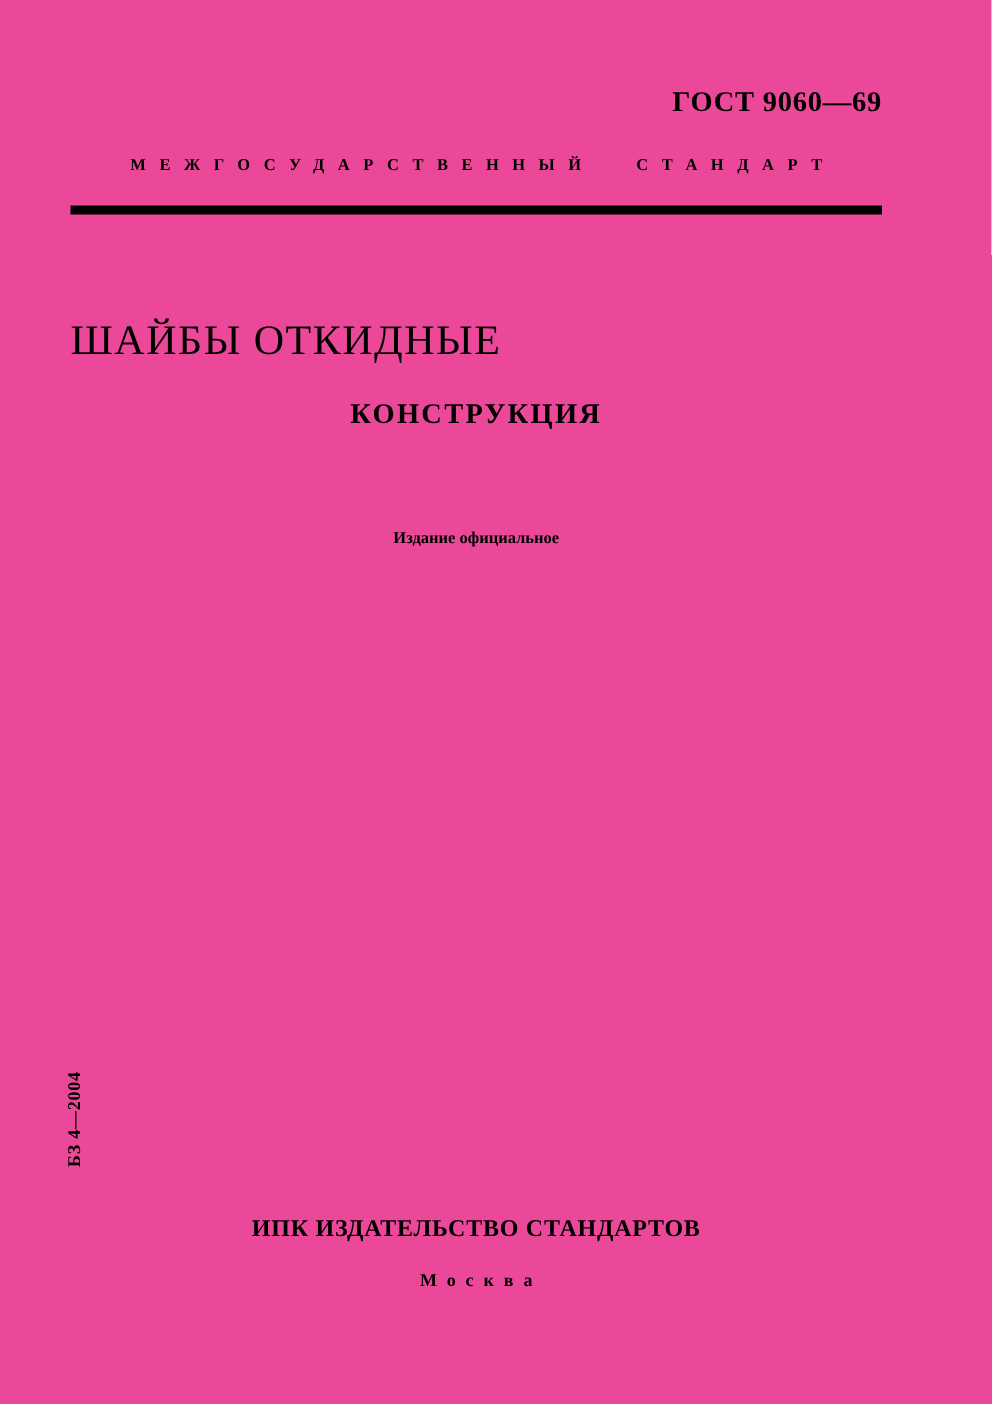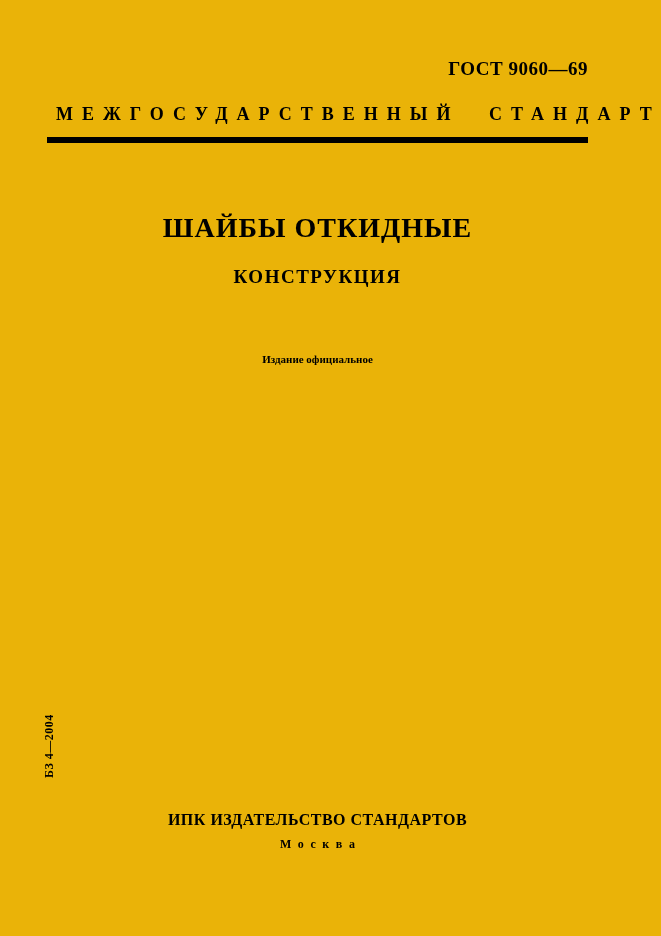--- a/index.html
+++ b/index.html
@@ -4,21 +4,21 @@
 <style>
   html, body {
     margin: 0;
     padding: 0;
     background: #ffffff;
   }
   .page {
     position: relative;
     width: 661px;
     height: 936px;
-    background: #eab308;
+    background: #ec4899;
     font-family: "Liberation Serif", "DejaVu Serif", serif;
     color: #000000;
     overflow: hidden;
   }
   .content {
     position: absolute;
     left: 47px;
     top: 0;
     width: 541px;
     height: 100%;
@@ -31,43 +31,42 @@
     font-weight: bold;
     letter-spacing: 0.5px;
     white-space: nowrap;
   }
   .standard-band {
     position: absolute;
     top: 104px;
     left: 0;
     width: 100%;
     text-align: center;
-    font-size: 18px;
+    font-size: 11px;
     font-weight: bold;
     letter-spacing: 9px;
     word-spacing: 16px;
     white-space: nowrap;
     text-indent: 9px; 
   }
   .rule {
     position: absolute;
     top: 137px;
     left: 0;
     width: 100%;
     height: 6px;
     background: #000000;
   }
   .main-title {
     position: absolute;
     top: 212px;
     left: 0;
     width: 100%;
-    text-align: center;
     font-size: 28px;
-    font-weight: bold;
+    font-weight: normal;
     letter-spacing: 1px;
     white-space: nowrap;
   }
   .sub-title {
     position: absolute;
     top: 266px;
     left: 0;
     width: 100%;
     text-align: center;
     font-size: 19px;
@@ -105,21 +104,21 @@
     width: 100%;
     text-align: center;
   }
   .publisher-name {
     font-size: 16px;
     font-weight: bold;
     letter-spacing: 0.5px;
     white-space: nowrap;
   }
   .publisher-city {
-    margin-top: 8px;
+    margin-top: 17px;
     font-size: 12px;
     font-weight: bold;
     letter-spacing: 0.55em;
     text-indent: 0.55em;
     white-space: nowrap;
   }
 </style>
 </head>
 <body>
 

